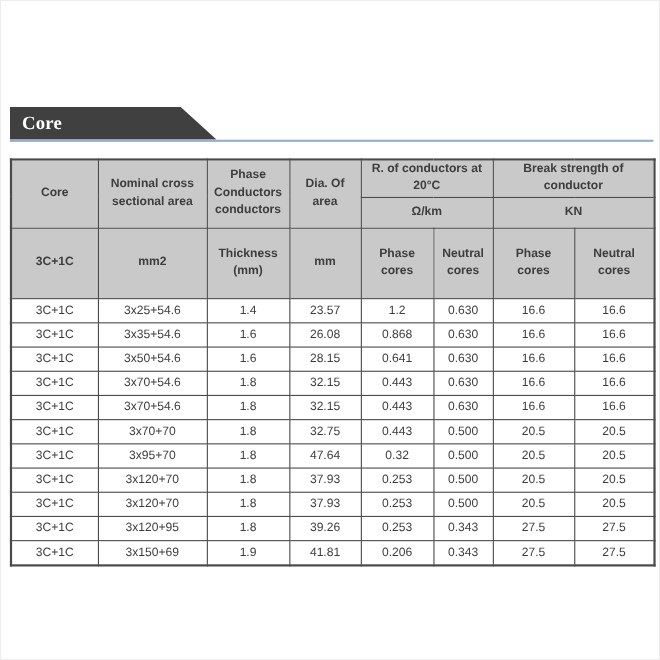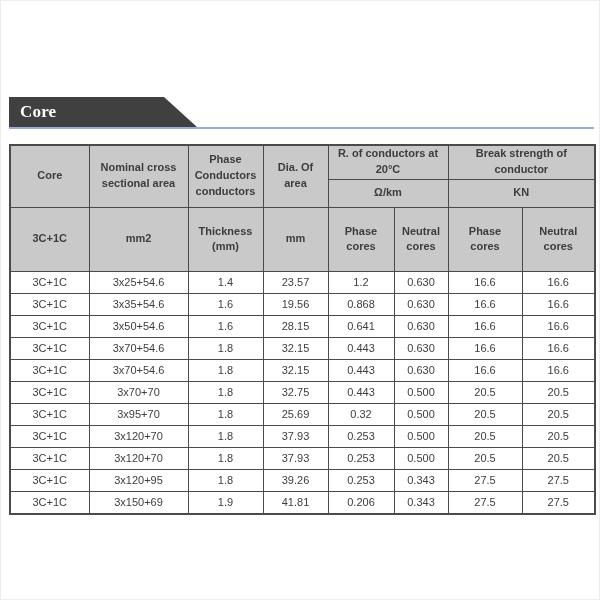--- a/index.html
+++ b/index.html
@@ -144,21 +144,21 @@
         <td>1.2</td>
         <td>0.630</td>
         <td>16.6</td>
         <td>16.6</td>
       </tr>
 
       <tr class="data-row">
         <td>3C+1C</td>
         <td>3x35+54.6</td>
         <td>1.6</td>
-        <td>19.56</td>
+        <td>26.08</td>
         <td>0.868</td>
         <td>0.630</td>
         <td>16.6</td>
         <td>16.6</td>
       </tr>
 
       <tr class="data-row">
         <td>3C+1C</td>
         <td>3x50+54.6</td>
         <td>1.6</td>
@@ -199,21 +199,21 @@
         <td>0.443</td>
         <td>0.500</td>
         <td>20.5</td>
         <td>20.5</td>
       </tr>
 
       <tr class="data-row">
         <td>3C+1C</td>
         <td>3x95+70</td>
         <td>1.8</td>
-        <td>25.69</td>
+        <td>47.64</td>
         <td>0.32</td>
         <td>0.500</td>
         <td>20.5</td>
         <td>20.5</td>
       </tr>
 
       <tr class="data-row">
         <td>3C+1C</td>
         <td>3x120+70</td>
         <td>1.8</td>

